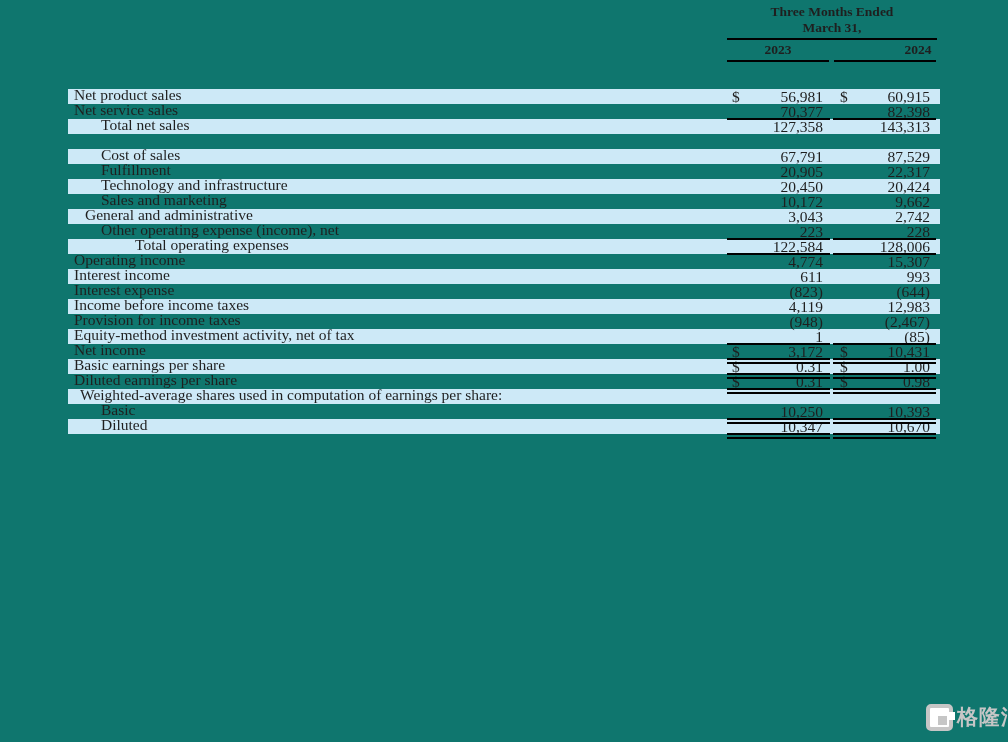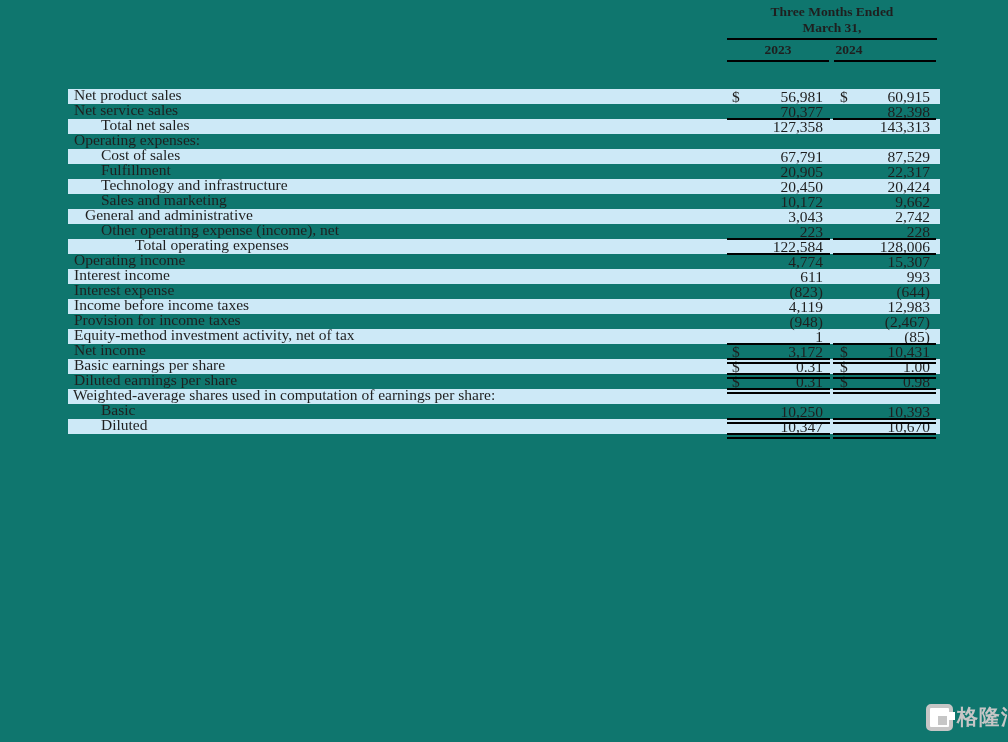--- a/index.html
+++ b/index.html
@@ -9,21 +9,21 @@
     background:#0f766e; overflow:hidden; color:#1f1f1f;
   }
   
   .period-header {
     position:absolute; left:727px; top:4px; width:210px;
     text-align:center; font-weight:bold; font-size:13.5px; line-height:16px;
   }
   .header-rule { position:absolute; left:727px; top:38px; width:210px; height:2px; background:#000; }
   .year-label { position:absolute; top:42px; width:102px; text-align:center; font-weight:bold; font-size:13.5px; }
   .year-2023 { left:727px; }
-  .year-2024 { left:798px; }
+  .year-2024 { left:867px; }
   .year-rule { position:absolute; top:60px; width:102px; height:2px; background:#000; }
   .year-rule-1 { left:727px; }
   .year-rule-2 { left:834px; }
   
   .rows { position:absolute; left:68px; top:89px; width:872px; }
   .row { display:flex; align-items:flex-end; height:15px; font-size:15.5px; }
   .row.hl { background:#cde9f7; }
   .label { width:659px; white-space:nowrap; overflow:hidden; }
   .gap { width:3px; }
   .col {
@@ -109,21 +109,20 @@
       <span class="val">127,358</span>
     </div>
     <div class="gap"></div>
     <div class="col col2">
       <span class="dollar"></span>
       <span class="val">143,313</span>
     </div>
   </div>
 
   <div class="row">
-    <div class="label" style="padding-left: 6px;">Operating expenses:</div>
     <div class="col col1">
       <span class="dollar"></span>
       <span class="val"></span>
     </div>
     <div class="gap"></div>
     <div class="col col2">
       <span class="dollar"></span>
       <span class="val"></span>
     </div>
   </div>
@@ -332,21 +331,21 @@
       <span class="val">0.31</span>
     </div>
     <div class="gap"></div>
     <div class="col col2 rule-double">
       <span class="dollar">$</span>
       <span class="val">0.98</span>
     </div>
   </div>
 
   <div class="row hl">
-    <div class="label" style="padding-left: 5px;">Weighted-average shares used in computation of earnings per share:</div>
+    <div class="label" style="padding-left: 12px;">Weighted-average shares used in computation of earnings per share:</div>
     <div class="col col1">
       <span class="dollar"></span>
       <span class="val"></span>
     </div>
     <div class="gap"></div>
     <div class="col col2">
       <span class="dollar"></span>
       <span class="val"></span>
     </div>
   </div>

